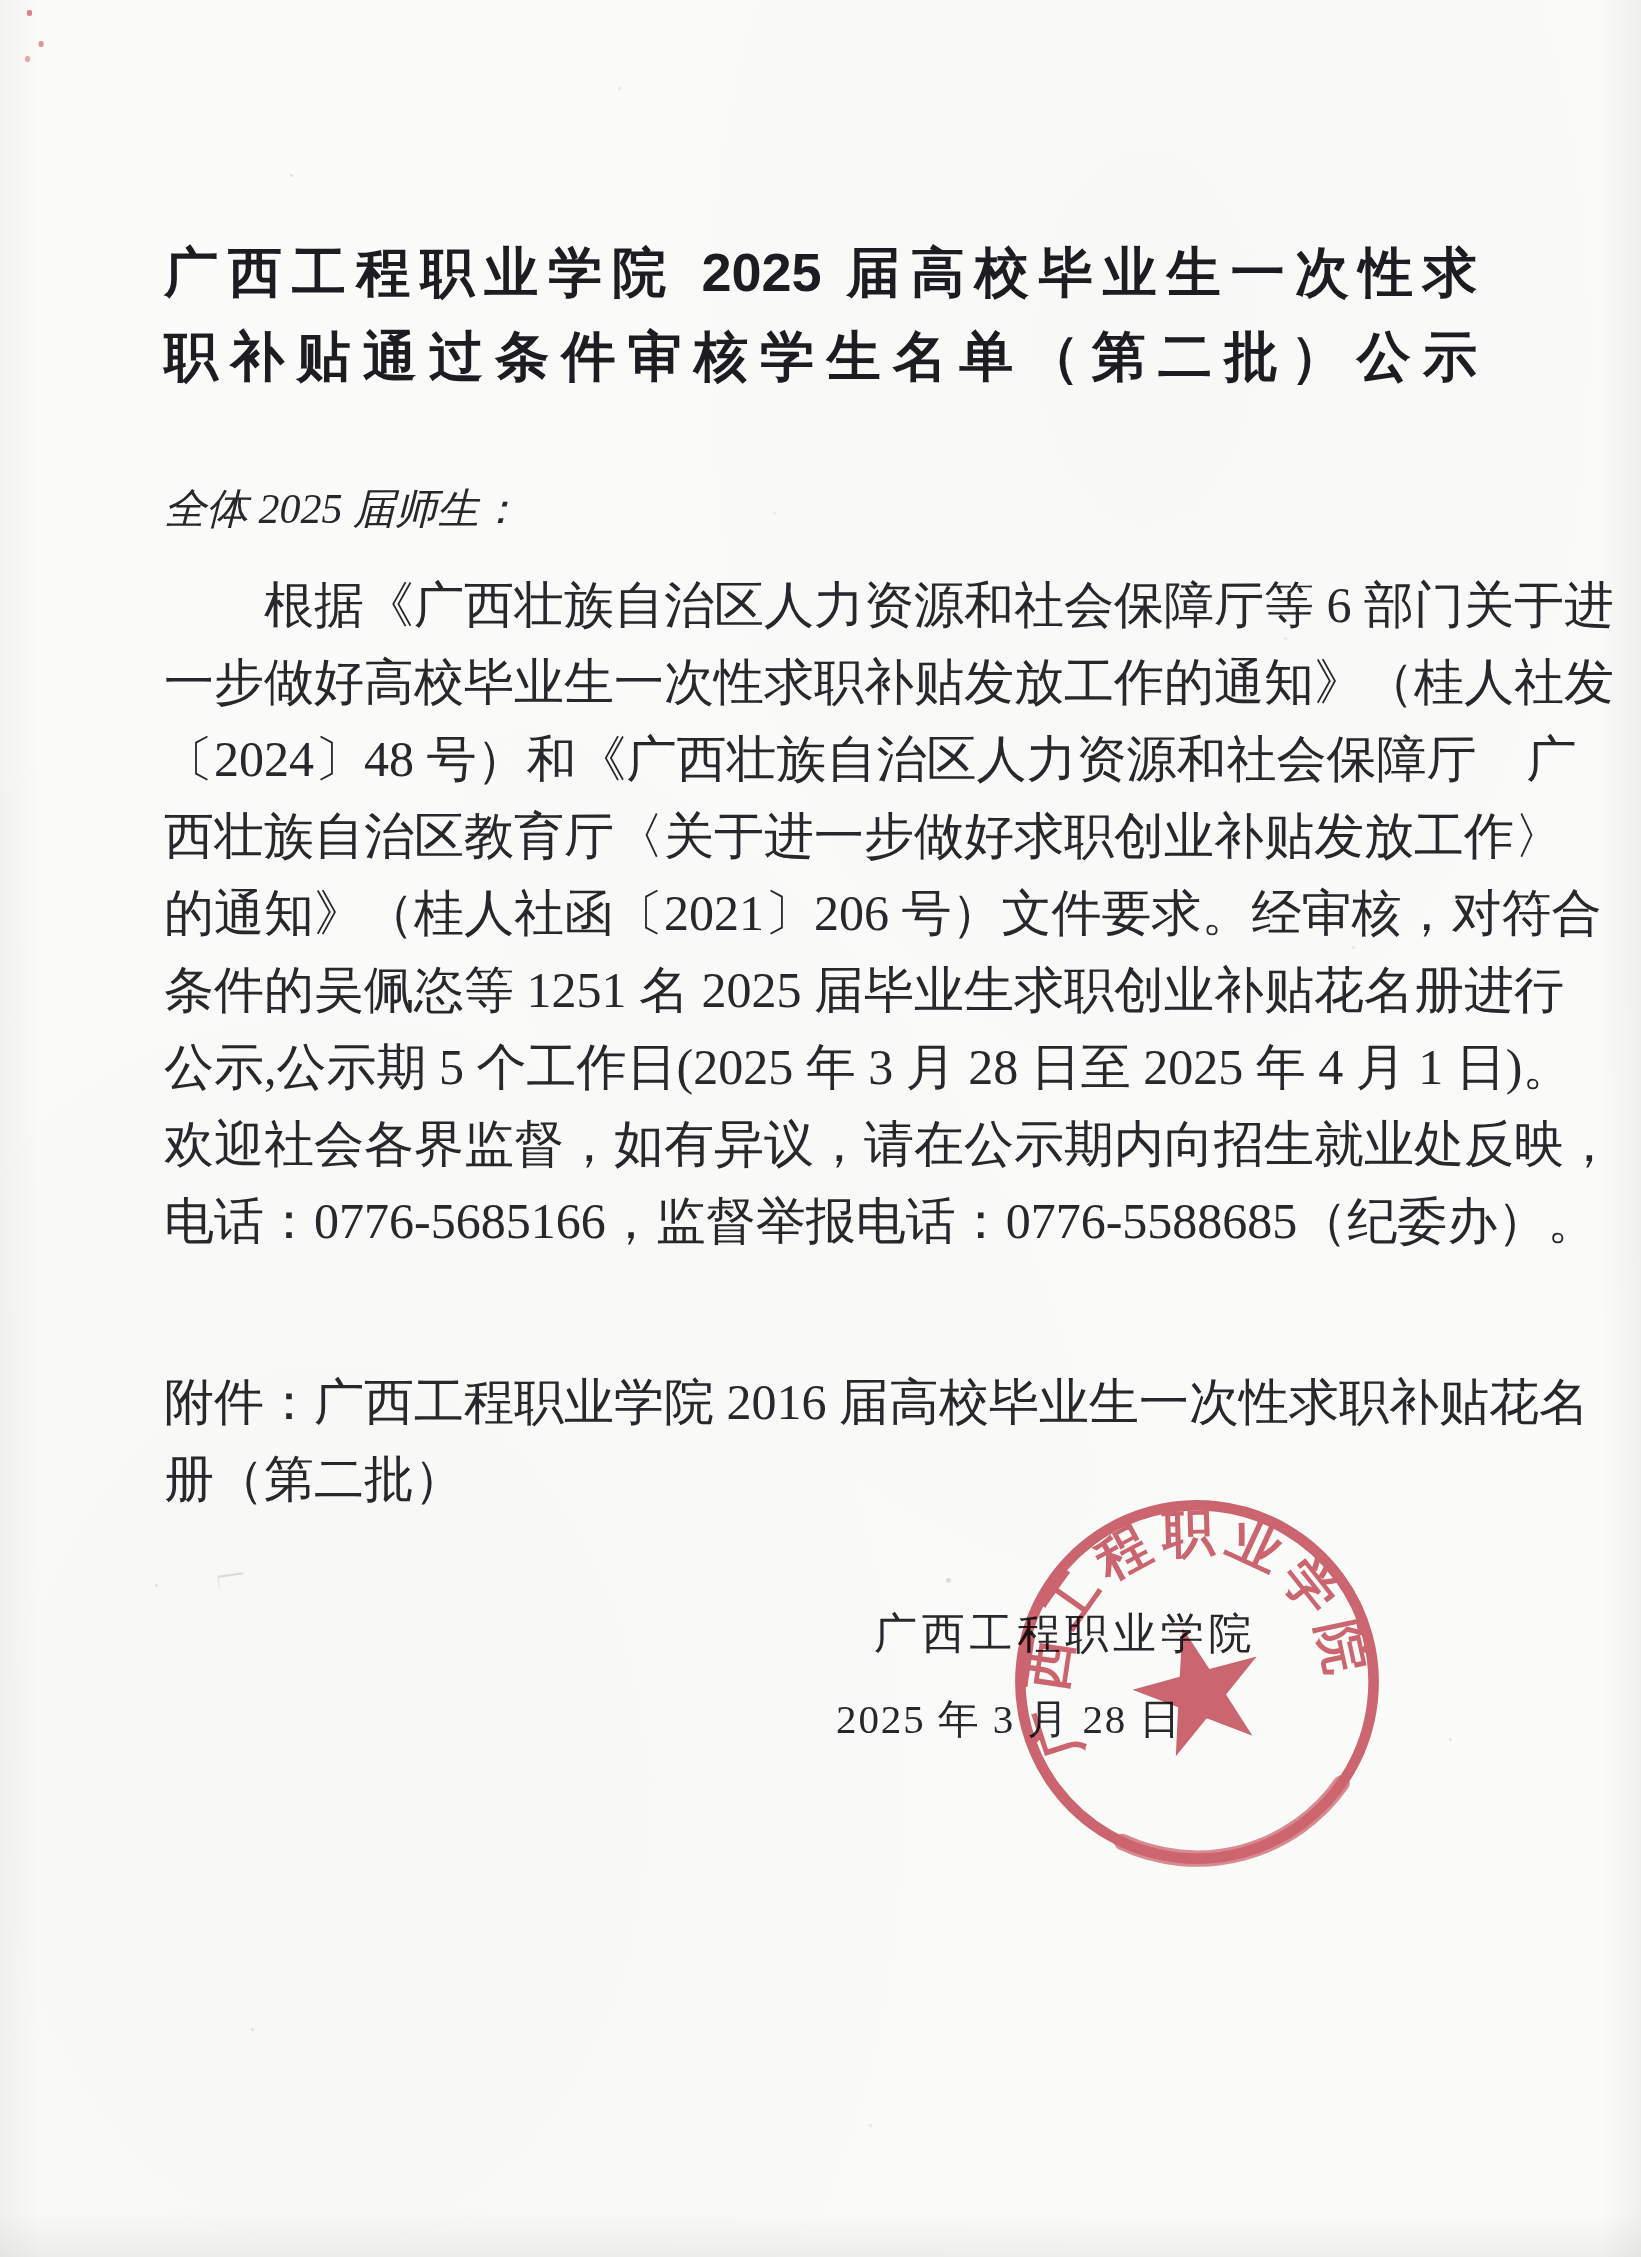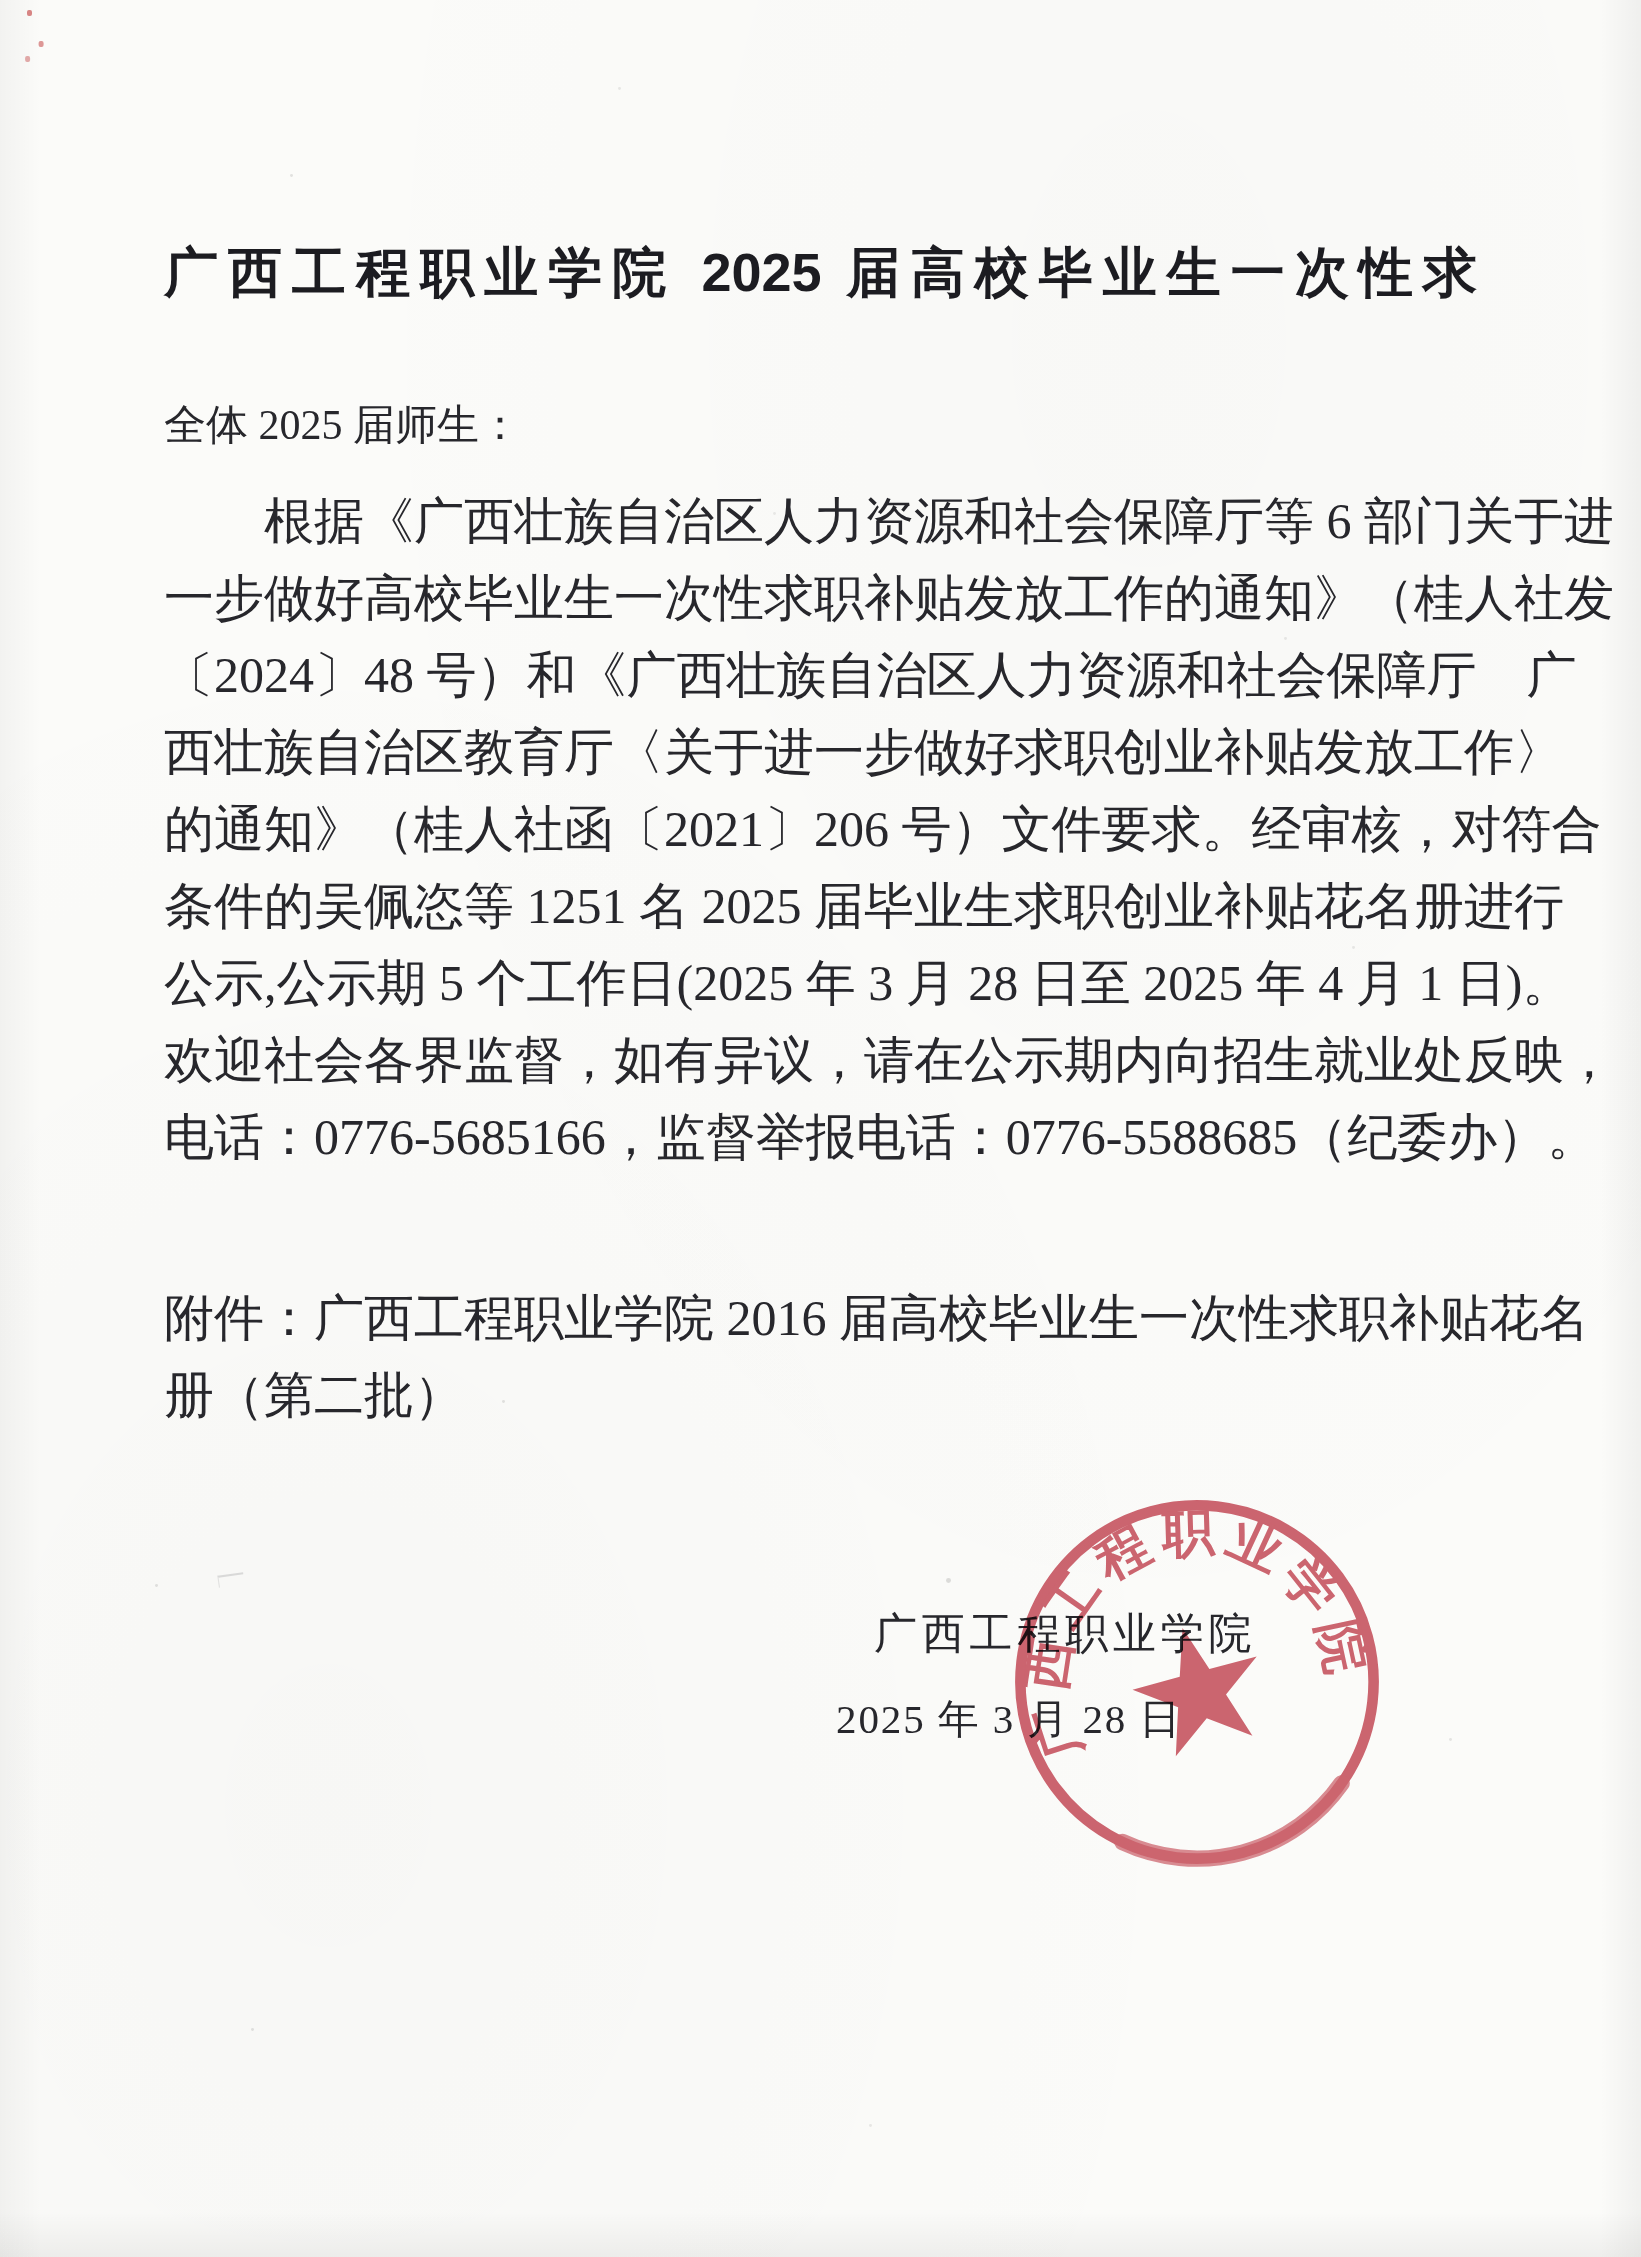--- a/index.html
+++ b/index.html
@@ -30,21 +30,21 @@
       -135px 1410px 0 rgba(0,0,0,.10);
   }
   .speckles::after{
     content:'';position:absolute;left:27px;top:9.7px;width:4.8px;height:6.8px;border-radius:1.9px;
     background:rgba(196,70,70,.65);
     box-shadow: 11.6px 31px 0 rgba(196,70,70,.55), -1.9px 46px 0 rgba(196,70,70,.45);
   }
   .content{position:absolute;left:164px;right:164px;top:230px;}
   .doc-title{font-family:"Liberation Sans","DejaVu Sans",sans-serif;font-weight:700;color:#1c1c21;}
   .title-line{font-size:54px;line-height:84px;text-align:justify;text-align-last:justify;}
-  .salutation{margin-top:73px;font-size:42px;line-height:77px;}
+  .salutation{margin-top:73px;font-size:42px;line-height:77px;font-style:italic;}
   .body-par{margin-top:19.3px;}
   .b-line{font-size:50px;line-height:77px;text-align:justify;text-align-last:justify;white-space:nowrap;}
   .b-line.noexp{text-align-last:left;white-space:normal;}
   .indent{text-indent:2em;}
   .attachment{margin-top:104px;}
   .signature{position:absolute;left:874px;top:1605px;font-size:43px;letter-spacing:4.8px;white-space:nowrap;}
   .date{position:absolute;left:836px;top:1692px;font-size:41px;letter-spacing:1.9px;white-space:nowrap;}
   .stamp{
     position:absolute;left:1004px;top:1489px;width:386px;height:386px;
     transform:rotate(-15deg);
@@ -57,20 +57,21 @@
 </head>
 <body>
 
 <div class="page">
   <div class="speckles"></div>
   <div class="faint-mark"></div>
 
   <div class="content">
     <div class="doc-title">
       <div class="title-line">广西工程职业学院 2025 届高校毕业生一次性求</div>
+      <div class="title-line">职补贴通过条件审核学生名单（第二批）公示</div>
     </div>
 
     <div class="salutation">全体 2025 届师生：</div>
 
     <div class="body-par">
       <div class="b-line indent">根据《广西壮族自治区人力资源和社会保障厅等 6 部门关于进</div>
       <div class="b-line">一步做好高校毕业生一次性求职补贴发放工作的通知》（桂人社发</div>
       <div class="b-line">〔2024〕48 号）和《广西壮族自治区人力资源和社会保障厅　广</div>
       <div class="b-line">西壮族自治区教育厅〈关于进一步做好求职创业补贴发放工作〉</div>
       <div class="b-line">的通知》（桂人社函〔2021〕206 号）文件要求。经审核，对符合</div>

